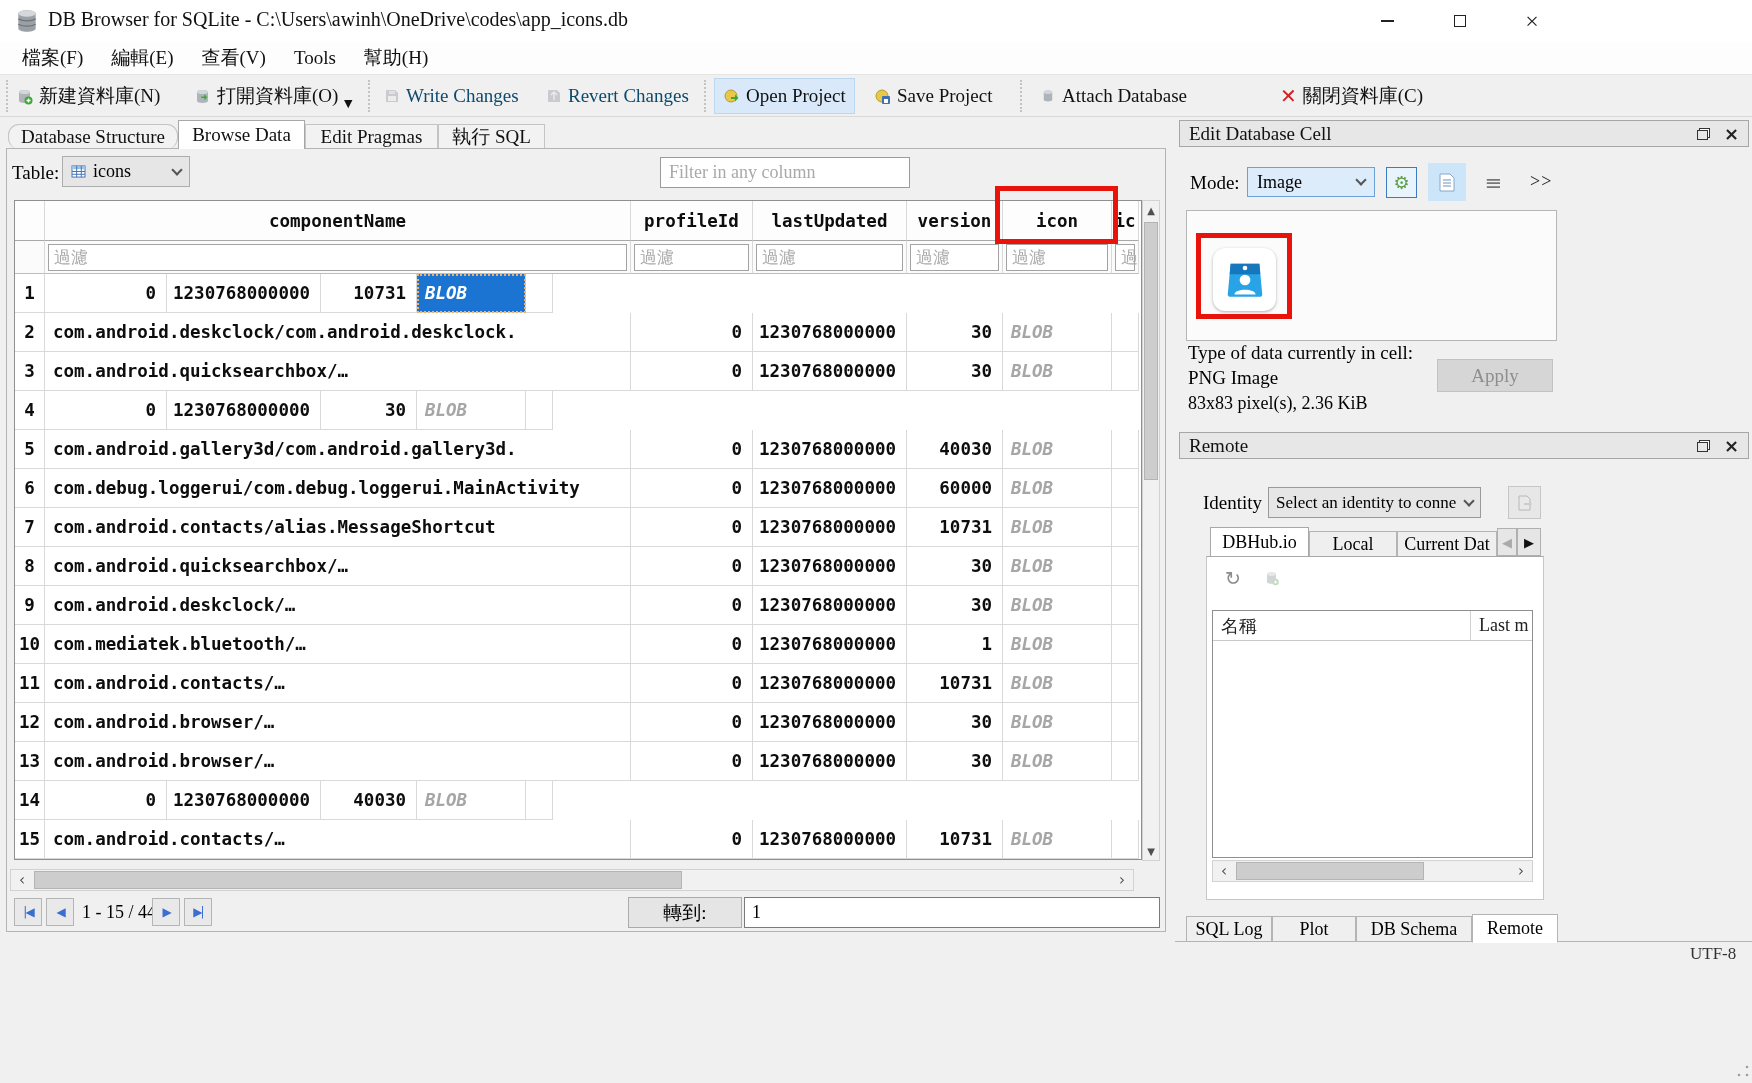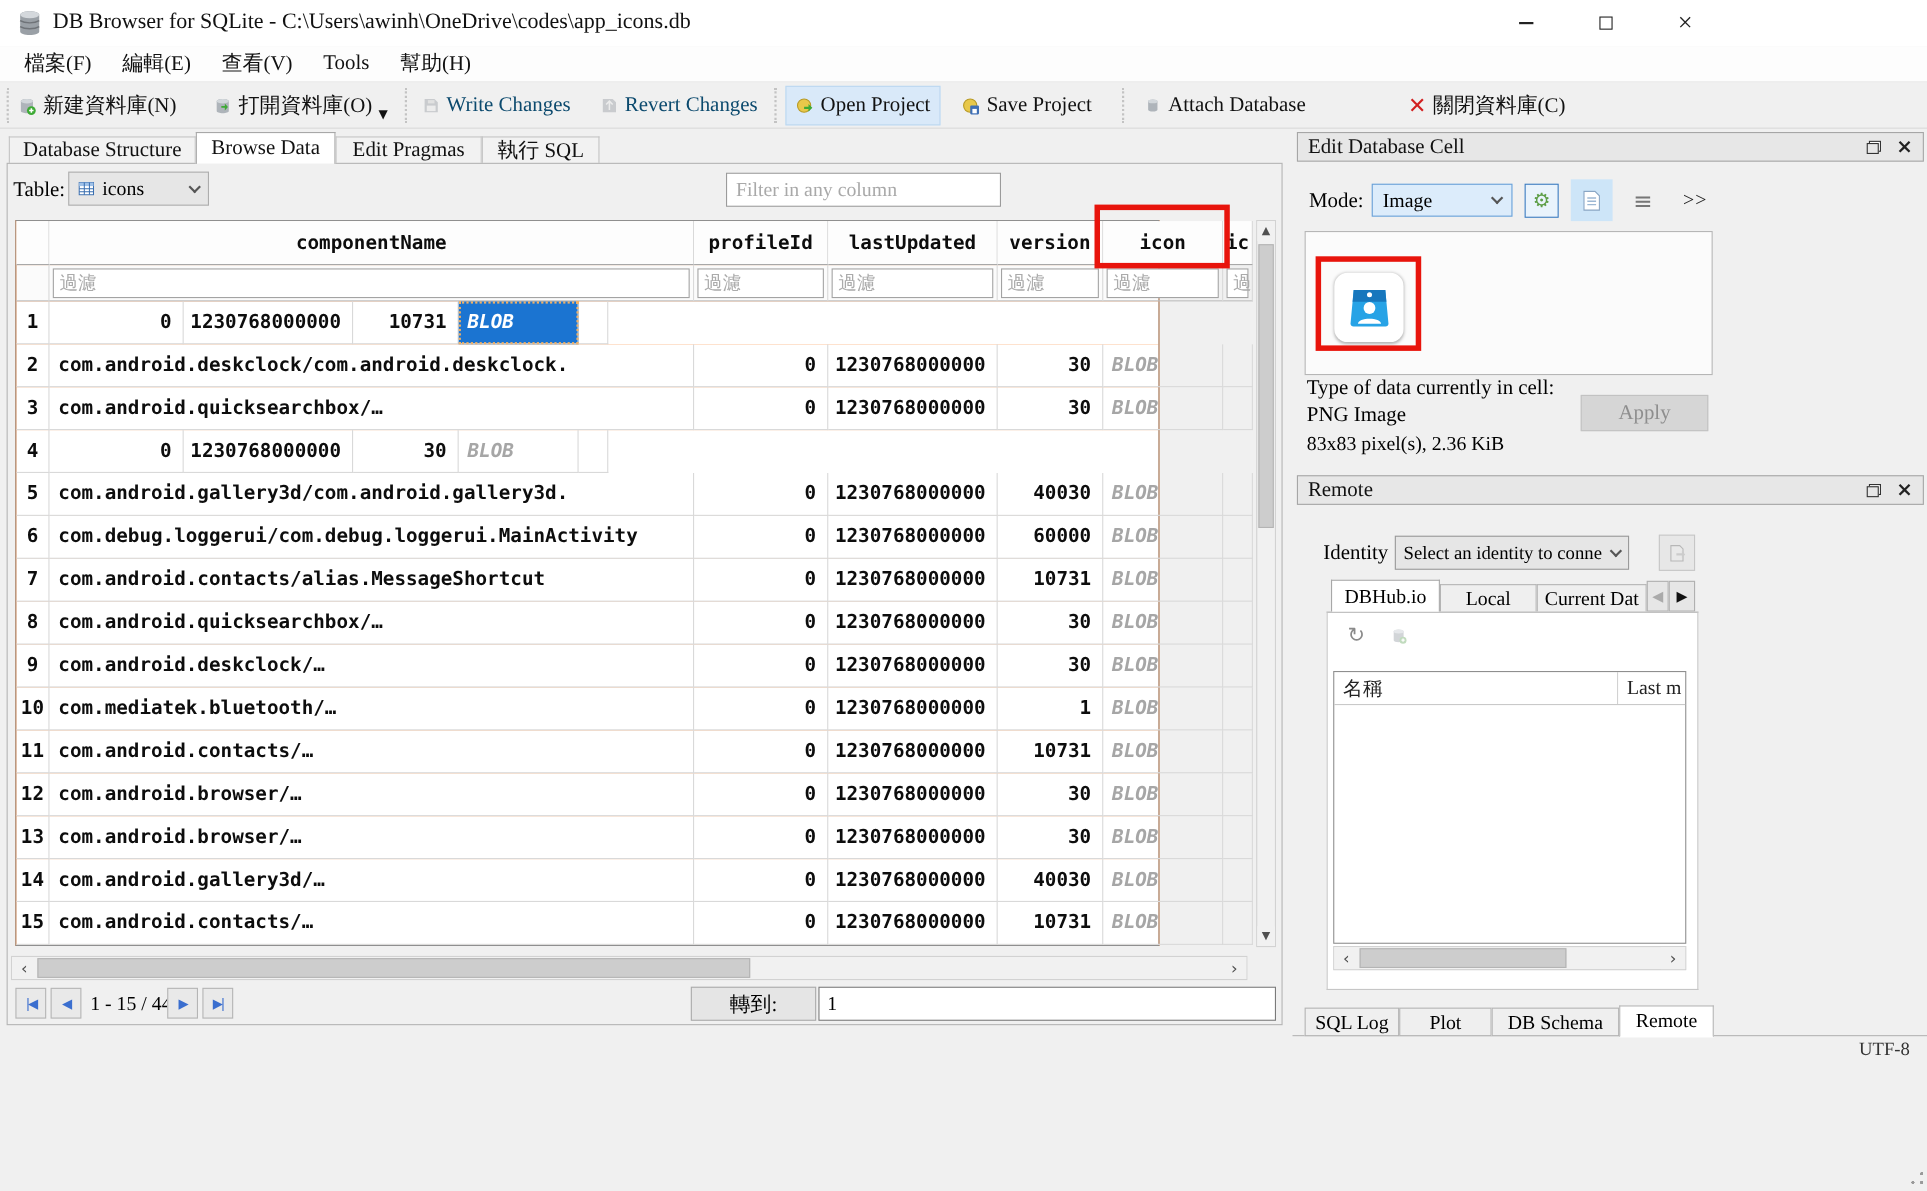--- a/index.html
+++ b/index.html
@@ -38,21 +38,21 @@
   [data-name="write-changes-button"]{left:376px;}
   [data-name="revert-changes-button"]{left:538px;}
   [data-name="open-project-button"]{left:714px;background:#d9e9f9;border:1px solid #bcd8f0;}
   [data-name="save-project-button"]{left:866px;font-family:Liberation Serif, serif;}
   [data-name="attach-database-button"]{left:1032px;}
   [data-name="close-database-button"]{left:1272px;}
   .redx{color:#d21f1f;font-weight:bold;font-size:20px;font-family:var(--sans);}
 
   
   .mtab{position:absolute;top:124px;height:25px;background:#f2f2f2;border:1px solid #c4c4c4;border-bottom:none;display:flex;align-items:center;justify-content:center;font-size:19px;color:#111;}
-  [data-name="tab-database-structure"]{left:8px;width:170px;}
+  [data-name="tab-database-structure"]{left:8px;width:170px;border-radius:11px;}
   [data-name="tab-browse-data"]{left:178px;top:120px;height:29px;width:127px;background:#ffffff;border:1px solid #a8a8a8;border-bottom:none;z-index:3;}
   [data-name="tab-edit-pragmas"]{left:305px;width:133px;}
   [data-name="tab-execute-sql"]{left:438px;width:107px;}
   [data-name="main-frame"]{left:6px;top:148px;width:1160px;height:784px;border:1px solid #b4b4b4;background:#f0f0f0;z-index:1;}
 
   
   [data-name="table-label"]{left:12px;top:162px;font-size:19px;}
   [data-name="table-combobox"]{left:62px;top:156px;width:128px;height:31px;background:#e6e6e6;border:1px solid #adadad;display:flex;align-items:center;gap:7px;padding:0 8px;font-size:18px;}
   .chev{width:8px;height:8px;border-right:2px solid #555;border-bottom:2px solid #555;transform:rotate(45deg);margin-left:auto;margin-top:-4px;}
   .ibtn{position:absolute;top:156px;width:34px;height:32px;display:flex;align-items:center;justify-content:center;}
@@ -66,21 +66,21 @@
   [data-name="sort-asc-button"]{left:532px;}
   [data-name="find-button"]{left:576px;}
   [data-name="sort-az-button"]{left:620px;}
   .csep{position:absolute;top:158px;width:0;height:28px;border-left:1px solid #cccccc;}
   [data-name="filter-any-column-input"]{left:660px;top:157px;width:250px;height:31px;border:1px solid #9b9b9b;background:#fff;font-family:var(--serif);font-size:18px;padding:0 8px;color:#222;}
   [data-name="filter-any-column-input"]::placeholder{color:#a9a9a9;}
   .blue-glyph{color:#2b6cb8;font-family:var(--sans);font-size:21px;font-weight:bold;}
   .gray-glyph{color:#8a8a8a;font-family:var(--sans);font-size:19px;}
 
   
-  [data-name="data-grid"]{left:14px;top:200px;width:1040px;border:1px solid #8f8f8f;background:#f97316;z-index:2;}
+  [data-name="data-grid"]{left:14px;top:200px;width:1128px;border:1px solid #8f8f8f;background:#3b82f6;z-index:2;}
   .g-row{display:flex;height:39px;background:#fff;}
   .g-row.g-header{height:40px;}
   .g-row.g-filter{height:33px;background:#fbfbfb;}
   .g-cell{flex:none;display:flex;align-items:center;overflow:hidden;border-right:1px solid #d9d9d9;border-bottom:1px solid #d9d9d9;font-family:var(--mono);font-weight:bold;font-size:17.5px;color:#0d0d0d;white-space:nowrap;}
   .g-header .g-cell{justify-content:center;border-bottom:1px solid #a8a8a8;background:#fdfdfd;}
   .g-filter .g-cell{padding:3px;border-bottom:1px solid #bdbdbd;}
   .f-box{width:100%;height:27px;border:1px solid #a3a3a3;background:#fff;color:#ababab;font-family:var(--serif);font-weight:normal;font-size:17px;display:flex;align-items:center;padding:0 5px;white-space:nowrap;}
   .a-left{justify-content:flex-start;padding-left:8px;}
   .a-right{justify-content:flex-end;padding-right:10px;}
   .a-center{justify-content:center;}
@@ -499,21 +499,20 @@
       <div class="g-cell a-center" data-name="grid-cell-num" style="width: 30px;">13</div>
       <div class="g-cell a-left" data-name="grid-cell-componentName" style="width: 586px;">com.android.browser/…</div>
       <div class="g-cell a-right" data-name="grid-cell-profileId" style="width: 122px;">0</div>
       <div class="g-cell a-right" data-name="grid-cell-lastUpdated" style="width: 154px;">1230768000000</div>
       <div class="g-cell a-right" data-name="grid-cell-version" style="width: 96px;">30</div>
       <div class="g-cell a-left blob" data-name="grid-cell-icon" style="width: 109px;">BLOB</div>
       <div class="g-cell a-left" data-name="grid-cell-overflow" style="width: 27px;"></div>
     </div>
     <div class="g-row" data-name="table-row">
       <div class="g-cell a-center" data-name="grid-cell-num" style="width: 30px;">14</div>
-      <div class="g-cell a-left" data-name="grid-cell-componentName" style="width: 586px;">com.android.gallery3d/…</div>
       <div class="g-cell a-right" data-name="grid-cell-profileId" style="width: 122px;">0</div>
       <div class="g-cell a-right" data-name="grid-cell-lastUpdated" style="width: 154px;">1230768000000</div>
       <div class="g-cell a-right" data-name="grid-cell-version" style="width: 96px;">40030</div>
       <div class="g-cell a-left blob" data-name="grid-cell-icon" style="width: 109px;">BLOB</div>
       <div class="g-cell a-left" data-name="grid-cell-overflow" style="width: 27px;"></div>
     </div>
     <div class="g-row" data-name="table-row">
       <div class="g-cell a-center" data-name="grid-cell-num" style="width: 30px;">15</div>
       <div class="g-cell a-left" data-name="grid-cell-componentName" style="width: 586px;">com.android.contacts/…</div>
       <div class="g-cell a-right" data-name="grid-cell-profileId" style="width: 122px;">0</div>

